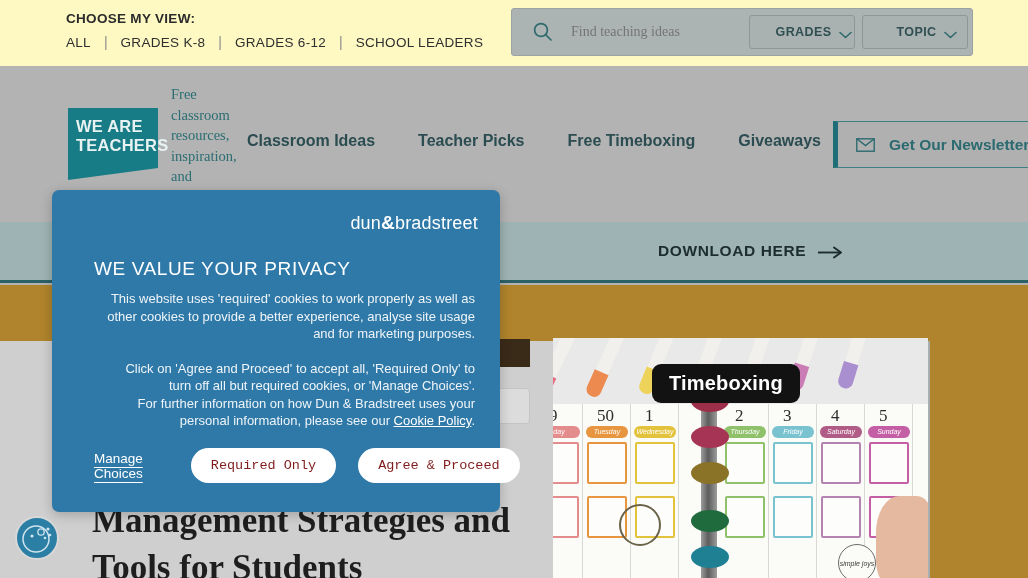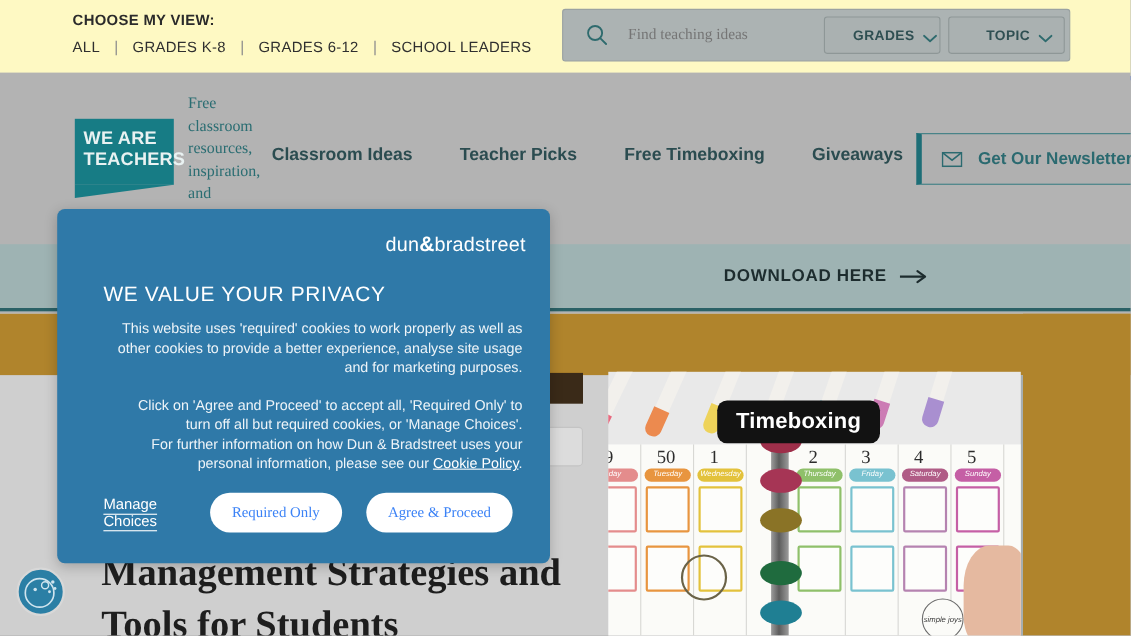--- a/index.html
+++ b/index.html
@@ -218,23 +218,23 @@
   .cookie-policy-link { color: #ffffff; text-decoration: underline; cursor: pointer; }
   .dialog-actions {
     position: absolute; left: 42px; top: 258px; width: 370px;
     display: flex; align-items: center; gap: 22px;
   }
   .manage-choices {
     font-size: 13.5px; color: #ffffff; text-decoration: underline;
     text-underline-offset: 4px; cursor: pointer; margin-right: 26px;
   }
   .pill-btn {
-    background: #ffffff; color: #3b82f6; border: none; border-radius: 18px;
+    background: #ffffff; color: #7f1d1d; border: none; border-radius: 18px;
     padding: 10px 20px; font-size: 13.5px; cursor: pointer;
-    font-family: Liberation Serif, serif; white-space: nowrap;
+    font-family: Liberation Mono, monospace; white-space: nowrap;
   }
 </style>
 </head>
 <body>
 
 <div id="page">
 
   <div class="utility-bar">
     <div class="choose-view">
       <div class="choose-view-label">CHOOSE MY VIEW:</div>

